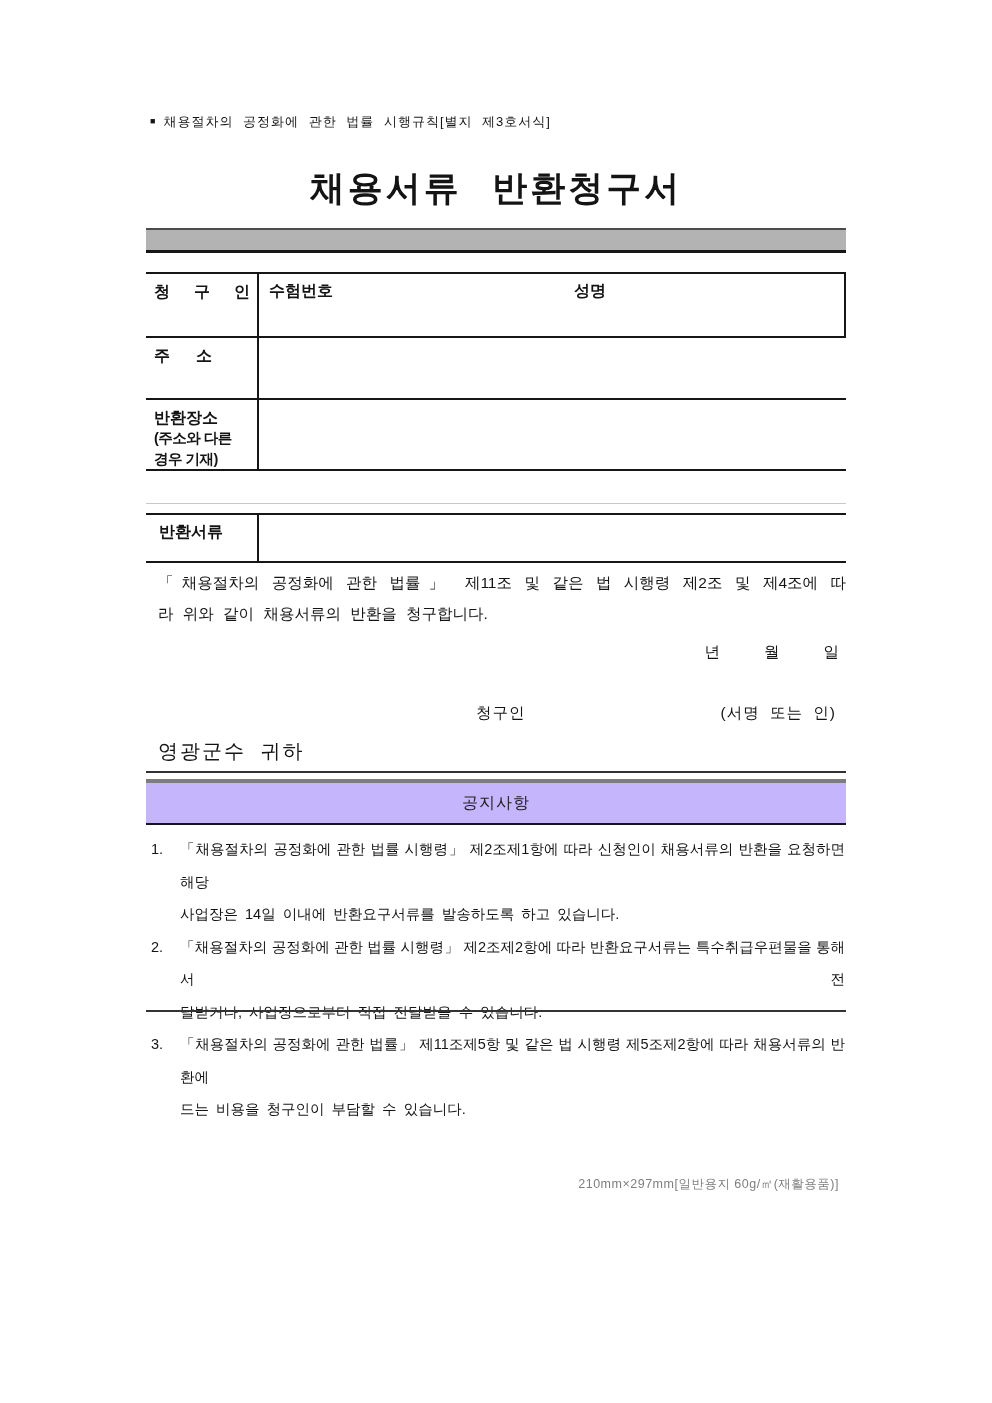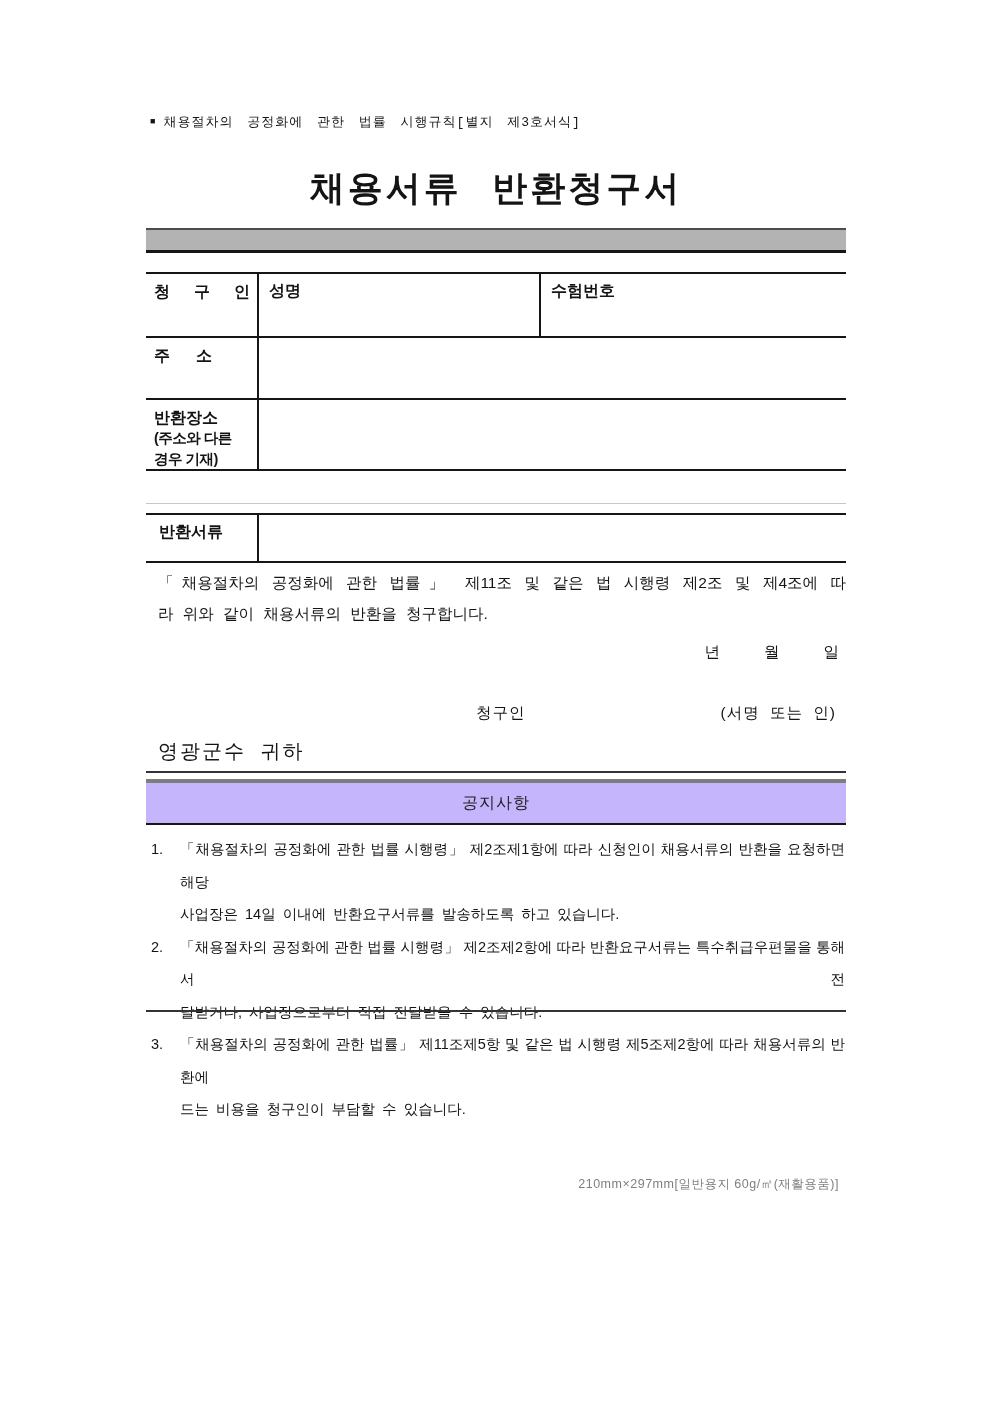--- a/index.html
+++ b/index.html
@@ -3,21 +3,21 @@
 <meta charset="utf-8">
 <style>
   * { margin:0; padding:0; box-sizing:border-box; }
   html,body { background:#888; }
   .page {
     position:relative; width:992px; height:1403px; margin:0 auto;
     background:#ffffff; font-family:"Liberation Sans","DejaVu Sans",sans-serif;
     color:#141414; overflow:hidden;
   }
   
-  .ref-note { position:absolute; left:150px; top:113px; font-size:13px; letter-spacing:1px; word-spacing:5px;font-family:Liberation Mono, monospace; }
+  .ref-note { position:absolute; left:150px; top:113px; font-size:13px; letter-spacing:1px; word-spacing:5px; }
   .ref-note .bullet { font-size:9px; vertical-align:2px; margin-right:7px; }
   
   .title { position:absolute; left:146px; top:165px; width:700px; text-align:center;
     font-size:35px; font-weight:bold; letter-spacing:3px; word-spacing:18px; }
   
   .band1 { position:absolute; left:146px; top:228px; width:700px; height:25px;
     background:#b3b3b3; border-top:2px solid #4c4c4c; border-bottom:3px solid #161616; }
   
   .tbl1 { position:absolute; left:146px; top:272px; width:700px; border-top:2px solid #161616; }
   .trow { display:flex; border-bottom:2px solid #161616; }
@@ -79,26 +79,26 @@
 
   <div class="title">채용서류 반환청구서</div>
 
   <div class="band1"></div>
 
   <div class="tbl1">
     <div class="trow r1">
       <div class="lblcell">
         <span class="jspan">청 구 인</span>
       </div>
+      <div class="fieldcell">
+        <span class="cell-label">수험번호</span>
+        <span></span>
+      </div>
       <div class="fieldcell mid">
         <span class="cell-label">성명</span>
-        <span></span>
-      </div>
-      <div class="fieldcell">
-        <span class="cell-label">수험번호</span>
         <span></span>
       </div>
     </div>
     <div class="trow r2">
       <div class="lblcell">
         <span class="jspan2">주 소</span>
       </div>
       <div class="fieldcell">
         <span></span>
       </div>

